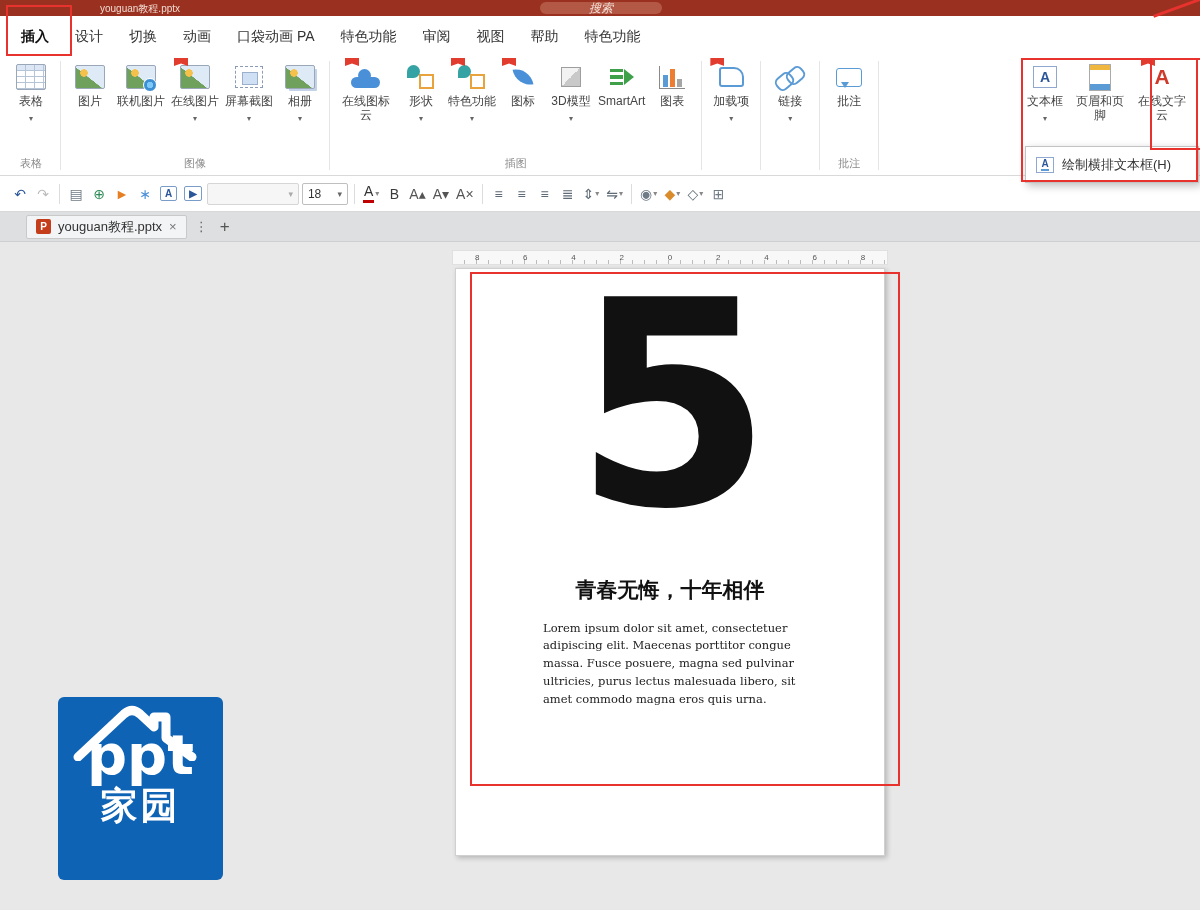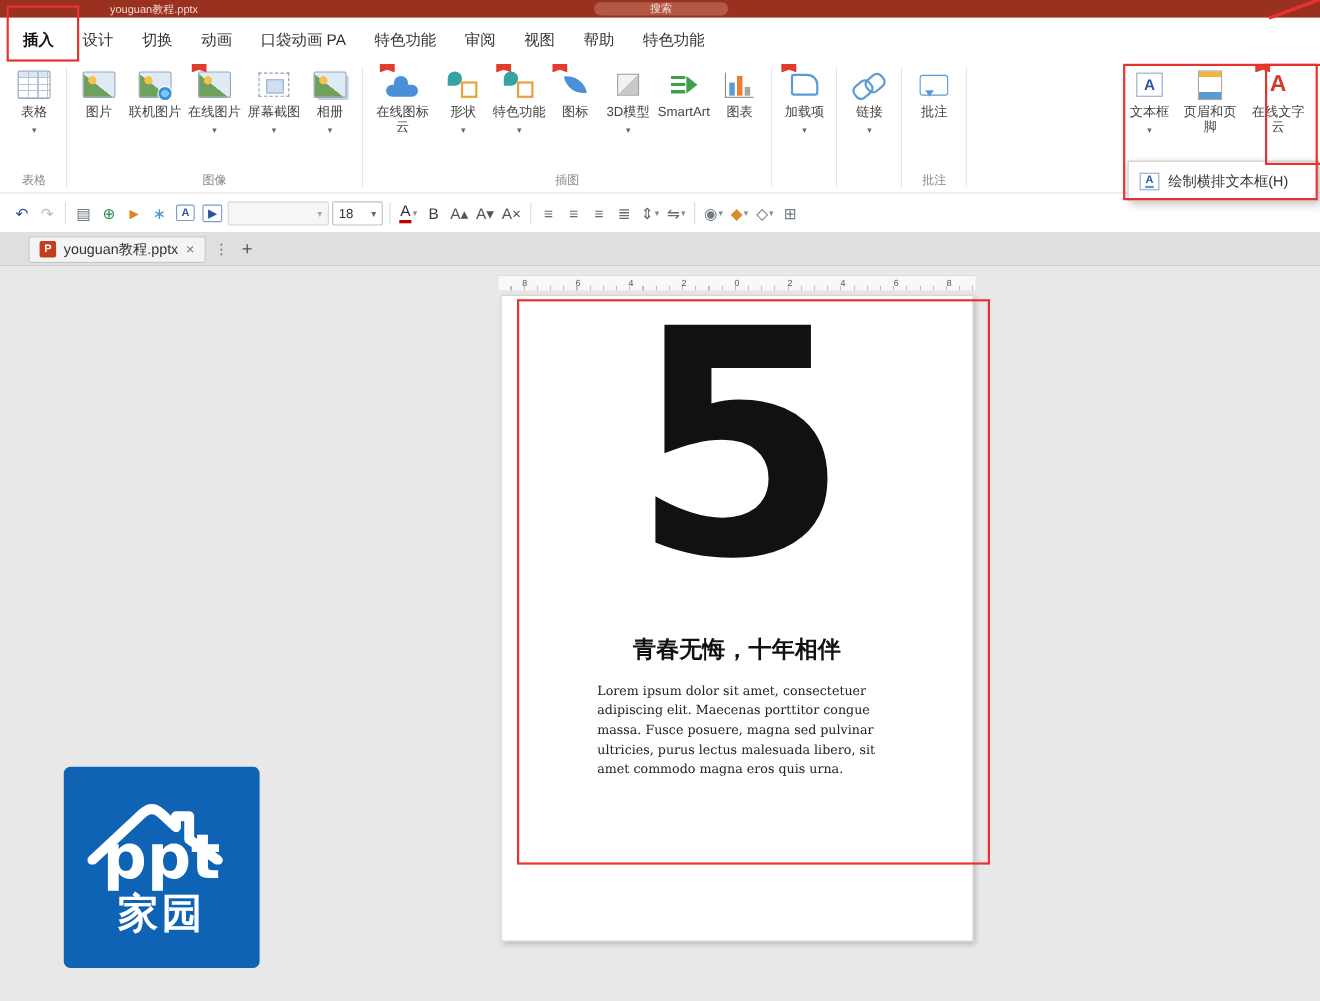--- a/index.html
+++ b/index.html
@@ -3,21 +3,21 @@
 <meta charset="utf-8">
 <style>
   * { margin:0; padding:0; box-sizing:border-box; }
   html,body { width:1200px; height:910px; overflow:hidden; }
   body { position:relative; font-family:"Liberation Sans", sans-serif; background:#fff; font-size:12px; }
 
   
   .titlebar { height:16px; background:#9a3120; position:relative; }
   .tb-title { position:absolute; left:100px; top:2px; font-size:10px; color:#f0d9cf; white-space:nowrap; }
   .tb-search { position:absolute; left:540px; top:2px; width:122px; height:12px; background:#b35844; border-radius:6px;
-               font-size:10px; color:#f3ded7; display:flex; align-items:center; justify-content:center; }
+               font-size:12px; color:#f3ded7; display:flex; align-items:center; justify-content:center;font-style:italic; }
 
   
   .tabrow { height:40px; background:#fff; display:flex; align-items:center; padding-left:8px; }
   .tab { padding:8px 13px; font-size:14px; color:#333; line-height:40px; white-space:nowrap; cursor:default; }
   .tab.active { font-weight:bold; color:#111; }
 
   
   .ribbon { height:120px; background:#fff; border-bottom:1px solid #d9d9d9; display:flex; align-items:stretch; padding:0 2px; }
   .rgroup { display:flex; flex-direction:column; padding:2px 5px 0; }
   .rgroup.last { margin-left:auto; }
@@ -113,22 +113,22 @@
            background-size:100% 4px; background-position:left bottom; background-repeat:no-repeat; }
   .ruler-num { flex:1; text-align:center; font-size:8px; color:#555; }
   .slide { position:absolute; left:455px; top:26px; width:430px; height:588px; background:#fff; border:1px solid #d0d0d0;
            box-shadow:2px 2px 5px rgba(0,0,0,.22); }
   .slide-number { text-align:center; margin-top:8px; font-family:"DejaVu Sans",sans-serif; font-weight:bold;
                   font-size:285px; line-height:0.9; color:#111; letter-spacing:-6px; }
   .slide-title { margin-top:42px; text-align:center; font-size:21px; font-weight:bold; color:#111; font-family:"DejaVu Serif",serif; }
   .slide-body { width:254px; margin:16px auto 0; font-size:11.5px; line-height:1.55; color:#222; font-family:"DejaVu Serif",serif; }
 
   
-  .logo { position:absolute; left:58px; top:455px; width:178px; height:183px; background:#0e63b5; border-radius:6px;
-          display:flex; flex-direction:column; align-items:center; justify-content:center; color:#fff; }
+  .logo { position:absolute; left:58px; top:455px; width:165px; height:183px; background:#0e63b5; border-radius:6px;
+          display:flex; flex-direction:column; align-items:center; color:#fff; }
   .logo-ppt { font-family:"DejaVu Sans",sans-serif; font-size:56px; font-weight:bold; line-height:1; margin-top:-34px; }
   .logo-cn { font-size:37px; font-weight:bold; margin-top:-2px; letter-spacing:3px; }
 
   
   .dropdown { position:absolute; left:1025px; top:146px; width:174px; background:#fff; border:1px solid #c3c3c3;
               box-shadow:2px 3px 8px rgba(0,0,0,.25); z-index:40; padding:2px 0; }
   .menu-item { display:flex; align-items:center; gap:8px; height:31px; padding:0 10px; font-size:13px; color:#333; cursor:default; }
   .mi-icon { width:18px; height:16px; border:1px solid #90a8cf; display:flex; align-items:center; justify-content:center;
              color:#2b579a; font-weight:bold; font-size:10px; flex:none; }
   .mi-icon[data-icon="textbox-h"]::before { content:"A"; border-bottom:2px solid #5b9bd5; line-height:1; }

